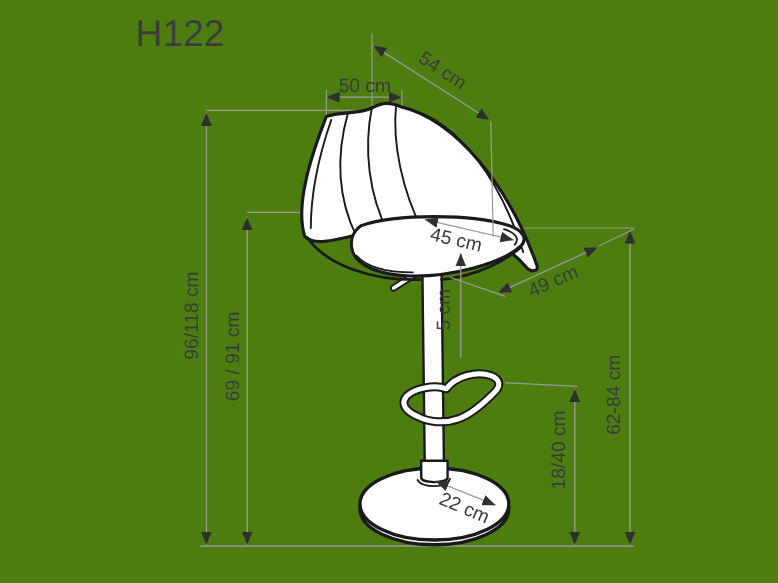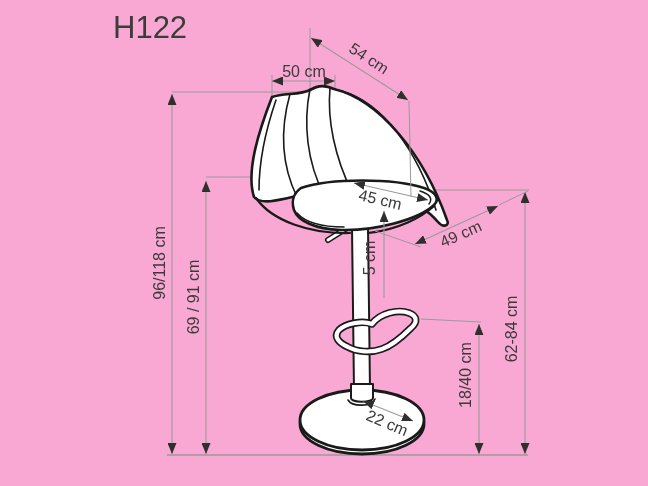--- a/index.html
+++ b/index.html
@@ -1,19 +1,19 @@
 <!DOCTYPE html>
 <html><head>
 <meta charset="utf-8">
 <style>
   html,body{margin:0;padding:0;background:#fff;}
   .stage{
     position:relative;
     width:648px;height:486px;
-    background:#f9a8d4;
+    background:#4d7c0f;
     font-family:"Liberation Sans", sans-serif;
     overflow:hidden;
   }
   svg{display:block;}
   .dim-line{fill:none;stroke:#9a9a9a;stroke-width:1.1;}
   .ext-line{fill:none;stroke:#9a9a9a;stroke-width:1;}
   .ground{fill:none;stroke:#9a9a9a;stroke-width:1.3;}
   .dim-text{font-family:"Liberation Sans",sans-serif;font-size:16px;fill:#3a3a3a;}
   .title-text{font-family:"Liberation Sans",sans-serif;font-size:31px;fill:#3c3c3c;}
   .chair-fill{fill:#ffffff;stroke:#1a1a1a;stroke-width:2.6;stroke-linejoin:round;stroke-linecap:round;}

